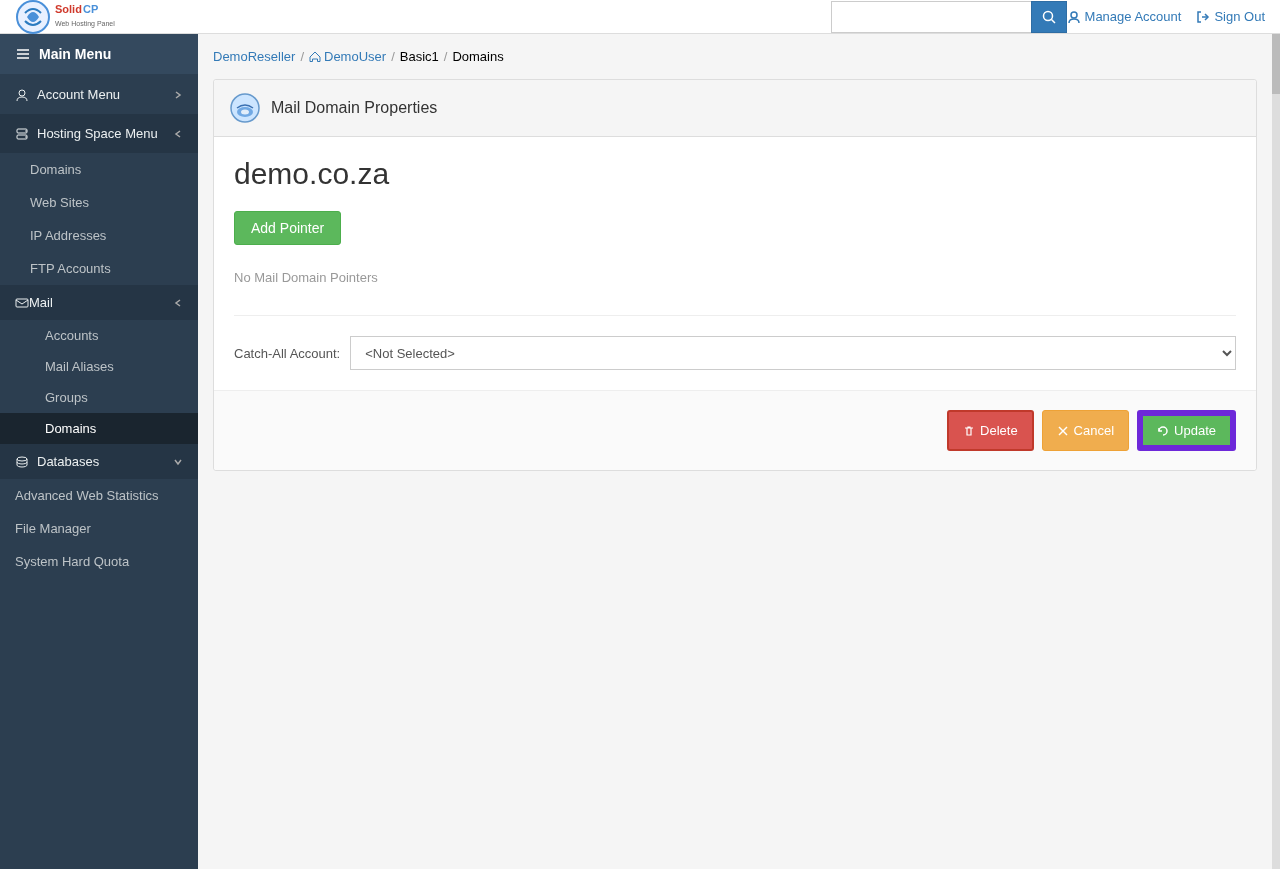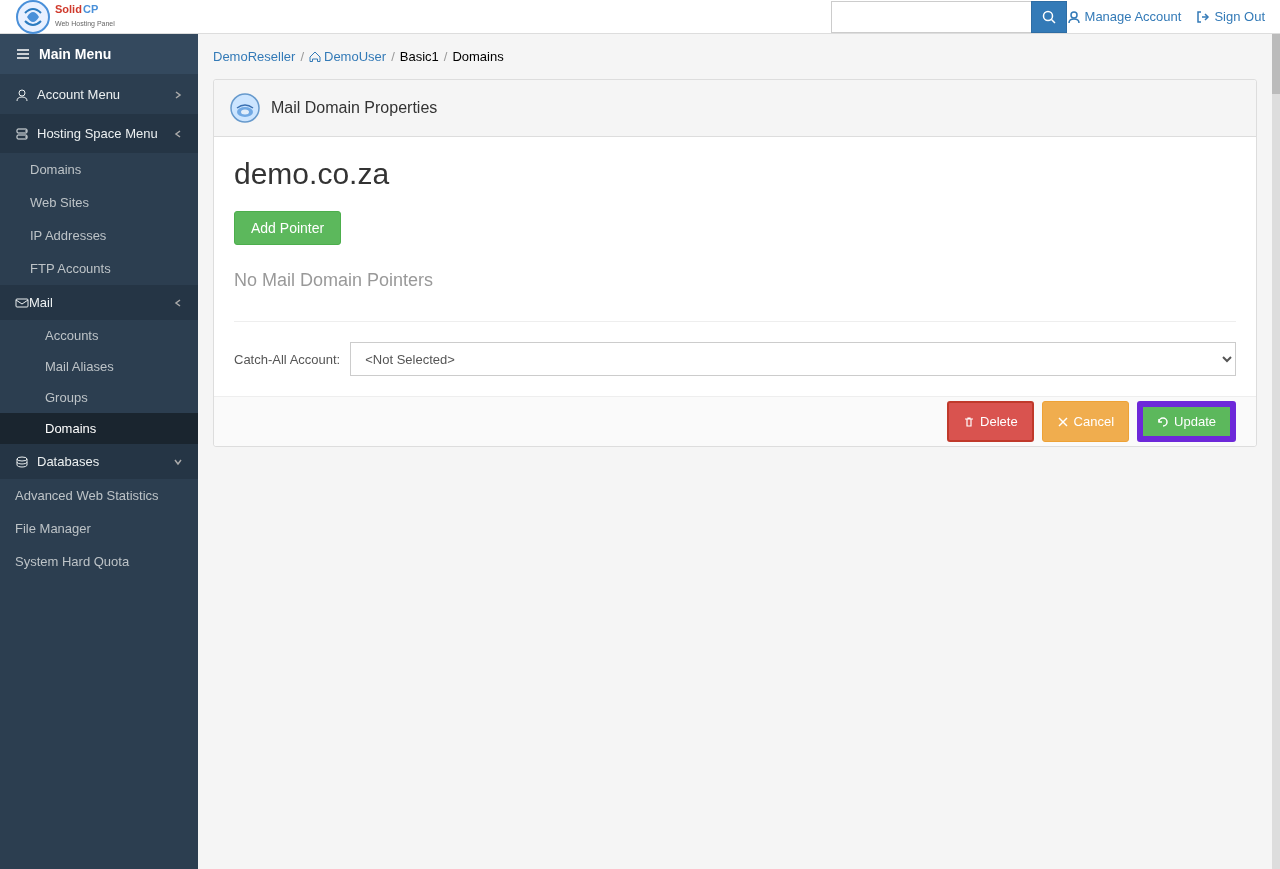--- a/index.html
+++ b/index.html
@@ -180,21 +180,21 @@
       color: #fff;
       padding: 8px 16px;
       cursor: pointer;
       border-radius: 3px;
       font-size: 14px;
       display: inline-block;
       margin-bottom: 15px;
     }
     .no-pointers {
       color: #999;
-      font-size: 18px;
+      font-size: 13px;
       margin-bottom: 20px;
       padding: 10px 0;
     }
     .catch-all-section {
       border-top: 1px solid #eee;
       padding-top: 20px;
       margin-top: 10px;
       display: flex;
       align-items: center;
       gap: 10px;
@@ -207,21 +207,21 @@
     .catch-all-select {
       flex: 1;
       border: 1px solid #ccc;
       padding: 6px 10px;
       height: 34px;
       font-size: 13px;
       color: #555;
       background: #fff;
     }
     .panel-footer {
-      padding: 4px 20px;
+      padding: 19px 20px;
       border-top: 1px solid #eee;
       display: flex;
       justify-content: flex-end;
       gap: 8px;
       background: #fafafa;
       border-radius: 0 0 3px 3px;
     }
     .btn-delete {
       background: #d9534f;
       border: 2px solid #c0392b;

